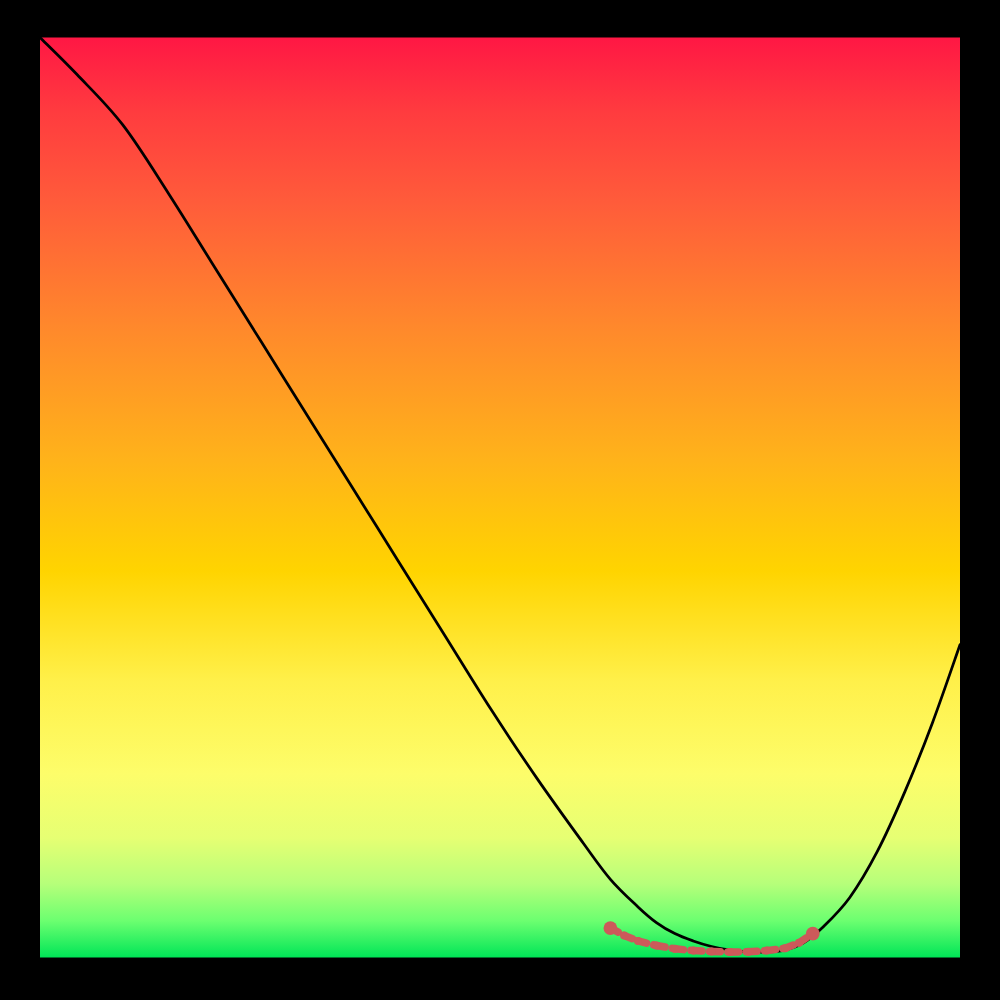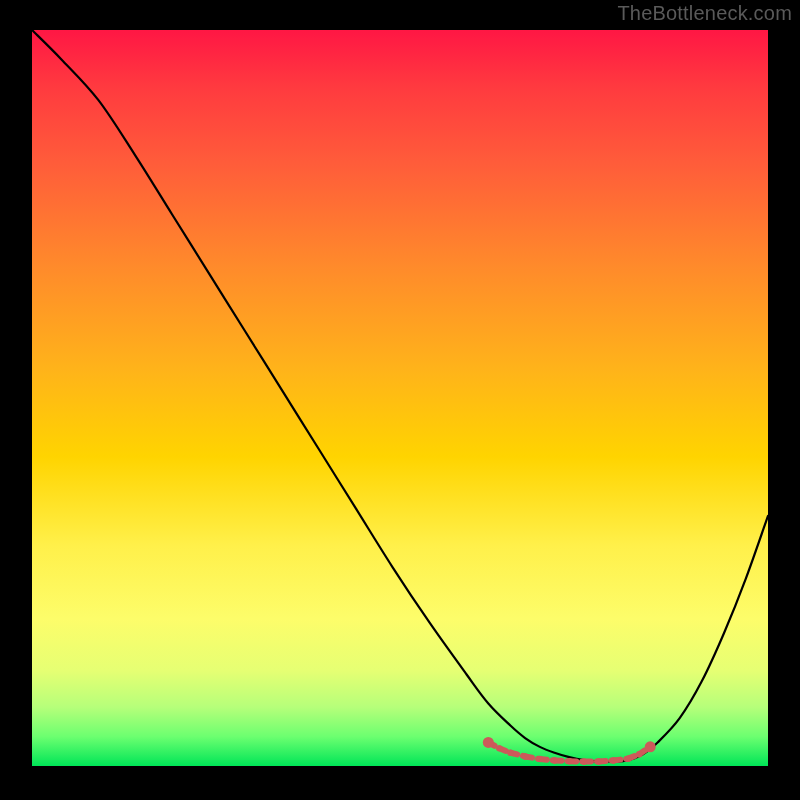--- a/index.html
+++ b/index.html
@@ -53,21 +53,20 @@
     top: 30px;
     width: 736px;
     height: 736px;
     overflow: visible;
   }
 </style>
 </head>
 <body>
 
 <div class="frame">
-  <div class="watermark">TheBottleneck.com</div>
   <div class="plot-area"></div>
   <svg class="overlay" viewBox="0 0 736 736" preserveAspectRatio="none">
     <path id="curve-path" fill="none" stroke="#000000" stroke-width="2.2" stroke-linecap="round" stroke-linejoin="round" d="M 0.00 0.00 C 4.91 4.91, 18.40 17.79, 29.44 29.44 C 40.48 41.09, 53.97 53.97, 66.24 69.92 C 78.51 85.87, 90.77 106.11, 103.04 125.12 C 115.31 144.13, 127.57 164.37, 139.84 184.00 C 152.11 203.63, 164.37 223.25, 176.64 242.88 C 188.91 262.51, 201.17 282.13, 213.44 301.76 C 225.71 321.39, 237.97 341.01, 250.24 360.64 C 262.51 380.27, 274.77 399.89, 287.04 419.52 C 299.31 439.15, 311.57 458.77, 323.84 478.40 C 336.11 498.03, 348.37 518.27, 360.64 537.28 C 372.91 556.29, 385.17 574.69, 397.44 592.48 C 409.71 610.27, 424.43 630.51, 434.24 644.00 C 444.05 657.49, 448.96 664.85, 456.32 673.44 C 463.68 682.03, 472.27 689.75, 478.40 695.52 C 484.53 701.29, 488.21 704.47, 493.12 708.03 C 498.03 711.59, 502.93 714.41, 507.84 716.86 C 512.75 719.32, 517.65 721.03, 522.56 722.75 C 527.47 724.47, 532.37 725.94, 537.28 727.17 C 542.19 728.39, 547.09 729.38, 552.00 730.11 C 556.91 730.85, 561.81 731.34, 566.72 731.58 C 571.63 731.83, 576.53 731.83, 581.44 731.58 C 586.35 731.34, 591.25 731.34, 596.16 730.11 C 601.07 728.89, 605.97 727.17, 610.88 724.22 C 615.79 721.28, 619.47 718.46, 625.60 712.45 C 631.73 706.44, 640.32 698.34, 647.68 688.16 C 655.04 677.98, 662.40 665.47, 669.76 651.36 C 677.12 637.25, 684.48 620.69, 691.84 603.52 C 699.20 586.35, 706.56 567.95, 713.92 548.32 C 721.28 528.69, 732.32 496.19, 736.00 485.76"></path>
     <g id="highlight-group">
         <line x1="456.32" y1="712.448" x2="467.36" y2="718.336" stroke="#cc5a5a" stroke-width="6" stroke-linecap="round" stroke-dasharray="7 6"></line>
         <line x1="467.36" y1="718.336" x2="478.40000000000003" y2="722.752" stroke="#cc5a5a" stroke-width="6" stroke-linecap="round" stroke-dasharray="7 6"></line>
         <line x1="478.40000000000003" y1="722.752" x2="493.12" y2="726.432" stroke="#cc5a5a" stroke-width="6" stroke-linecap="round" stroke-dasharray="7 6"></line>
         <line x1="493.12" y1="726.432" x2="507.84" y2="729.008" stroke="#cc5a5a" stroke-width="6" stroke-linecap="round" stroke-dasharray="7 6"></line>
         <line x1="507.84" y1="729.008" x2="522.56" y2="730.48" stroke="#cc5a5a" stroke-width="6" stroke-linecap="round" stroke-dasharray="7 6"></line>
         <line x1="522.56" y1="730.48" x2="537.28" y2="731.216" stroke="#cc5a5a" stroke-width="6" stroke-linecap="round" stroke-dasharray="7 6"></line>

